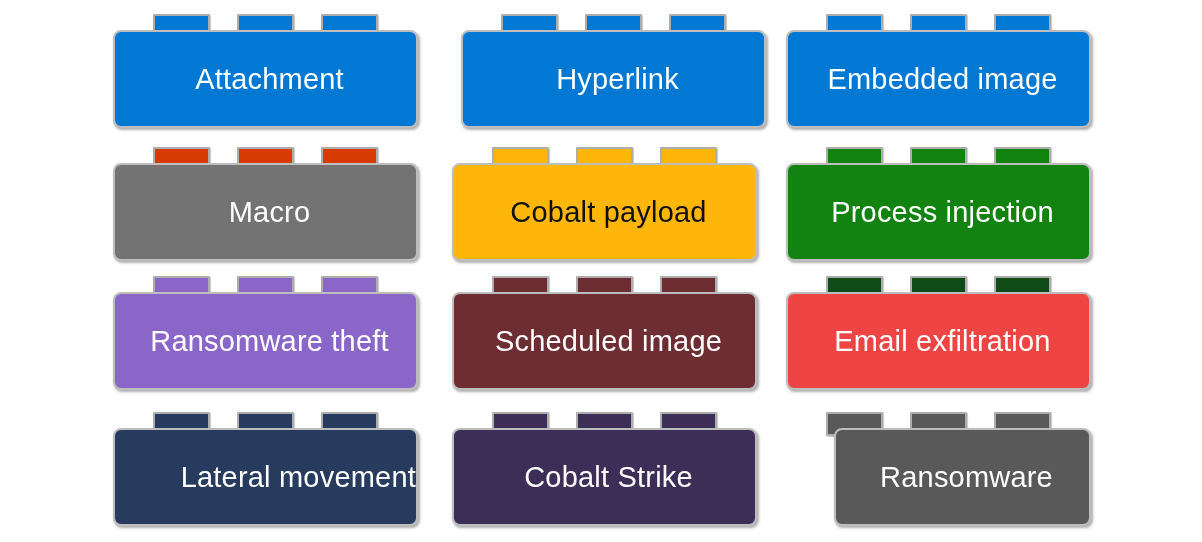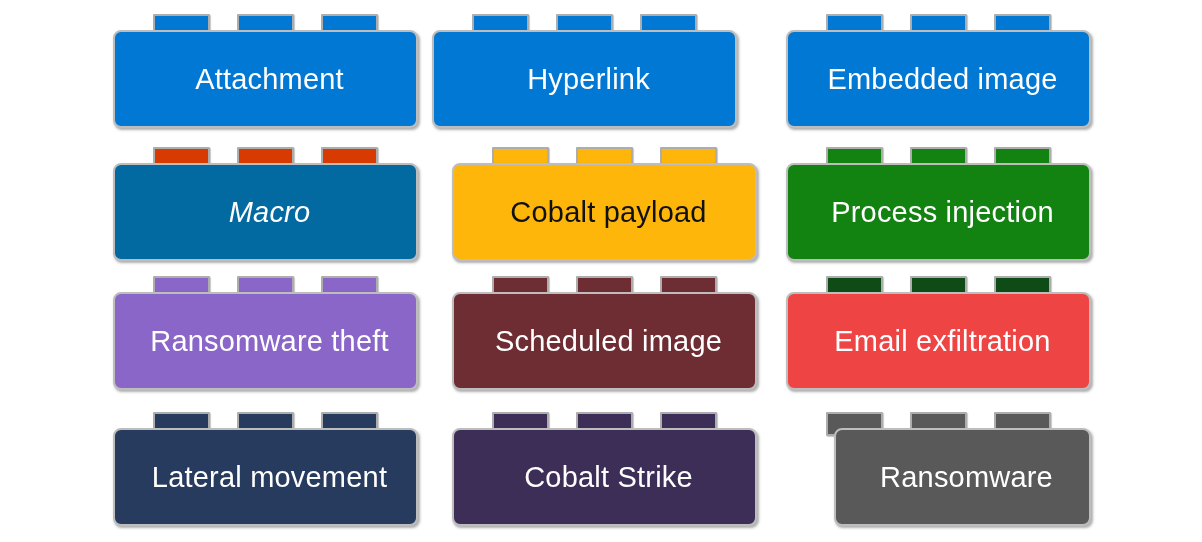--- a/index.html
+++ b/index.html
@@ -65,21 +65,21 @@
     <div class="brick" style="left: 113px; top: 14px;">
       <div class="studs">
         <span class="stud" style="background: rgb(0, 120, 212); border-color: rgb(173, 173, 173);"></span>
         <span class="stud" style="background: rgb(0, 120, 212); border-color: rgb(173, 173, 173);"></span>
         <span class="stud" style="background: rgb(0, 120, 212); border-color: rgb(173, 173, 173);"></span>
       </div>
       <div class="brick-body" style="background: rgb(0, 120, 212); border-color: rgb(189, 189, 189);">
         <span class="brick-label" style="color: rgb(255, 255, 255);">Attachment</span>
       </div>
     </div>
-    <div class="brick" style="left: 432px; top: 14px;">
+    <div class="brick" style="left: 461px; top: 14px;">
       <div class="studs">
         <span class="stud" style="background: rgb(0, 120, 212); border-color: rgb(173, 173, 173);"></span>
         <span class="stud" style="background: rgb(0, 120, 212); border-color: rgb(173, 173, 173);"></span>
         <span class="stud" style="background: rgb(0, 120, 212); border-color: rgb(173, 173, 173);"></span>
       </div>
       <div class="brick-body" style="background: rgb(0, 120, 212); border-color: rgb(189, 189, 189);">
         <span class="brick-label" style="color: rgb(255, 255, 255);">Hyperlink</span>
       </div>
     </div>
     <div class="brick" style="left: 786px; top: 14px;">
@@ -91,21 +91,21 @@
       <div class="brick-body" style="background: rgb(0, 120, 212); border-color: rgb(189, 189, 189);">
         <span class="brick-label" style="color: rgb(255, 255, 255); text-align: right;">Embedded image</span>
       </div>
     </div>
     <div class="brick" style="left: 113px; top: 147px;">
       <div class="studs">
         <span class="stud" style="background: rgb(216, 59, 1); border-color: rgb(173, 173, 173);"></span>
         <span class="stud" style="background: rgb(216, 59, 1); border-color: rgb(173, 173, 173);"></span>
         <span class="stud" style="background: rgb(216, 59, 1); border-color: rgb(173, 173, 173);"></span>
       </div>
-      <div class="brick-body" style="background: #0369a1; border-color: rgb(189, 189, 189); font-style: italic;">
+      <div class="brick-body" style="background: #737373; border-color: rgb(189, 189, 189);">
         <span class="brick-label" style="color: rgb(255, 255, 255);">Macro</span>
       </div>
     </div>
     <div class="brick" style="left: 452px; top: 147px;">
       <div class="studs">
         <span class="stud" style="background: rgb(255, 182, 10); border-color: rgb(173, 173, 173);"></span>
         <span class="stud" style="background: rgb(255, 182, 10); border-color: rgb(173, 173, 173);"></span>
         <span class="stud" style="background: rgb(255, 182, 10); border-color: rgb(173, 173, 173);"></span>
       </div>
       <div class="brick-body" style="background: rgb(255, 182, 10); border-color: rgb(189, 189, 189);">
@@ -151,21 +151,21 @@
       <div class="brick-body" style="background: #ef4444; border-color: rgb(189, 189, 189);">
         <span class="brick-label" style="color: rgb(255, 255, 255);">Email exfiltration</span>
       </div>
     </div>
     <div class="brick" style="left: 113px; top: 412px;">
       <div class="studs">
         <span class="stud" style="background: rgb(38, 59, 94); border-color: rgb(173, 173, 173);"></span>
         <span class="stud" style="background: rgb(38, 59, 94); border-color: rgb(173, 173, 173);"></span>
         <span class="stud" style="background: rgb(38, 59, 94); border-color: rgb(173, 173, 173);"></span>
       </div>
-      <div class="brick-body" style="background: rgb(38, 59, 94); border-color: rgb(189, 189, 189);">
+      <div class="brick-body" style="background: rgb(38, 59, 94); border-color: rgb(189, 189, 189); justify-content: flex-end;">
         <span class="brick-label" style="color: rgb(255, 255, 255);">Lateral movement</span>
       </div>
     </div>
     <div class="brick" style="left: 452px; top: 412px;">
       <div class="studs">
         <span class="stud" style="background: rgb(61, 46, 87); border-color: rgb(173, 173, 173);"></span>
         <span class="stud" style="background: rgb(61, 46, 87); border-color: rgb(173, 173, 173);"></span>
         <span class="stud" style="background: rgb(61, 46, 87); border-color: rgb(173, 173, 173);"></span>
       </div>
       <div class="brick-body" style="background: rgb(61, 46, 87); border-color: rgb(189, 189, 189);">

